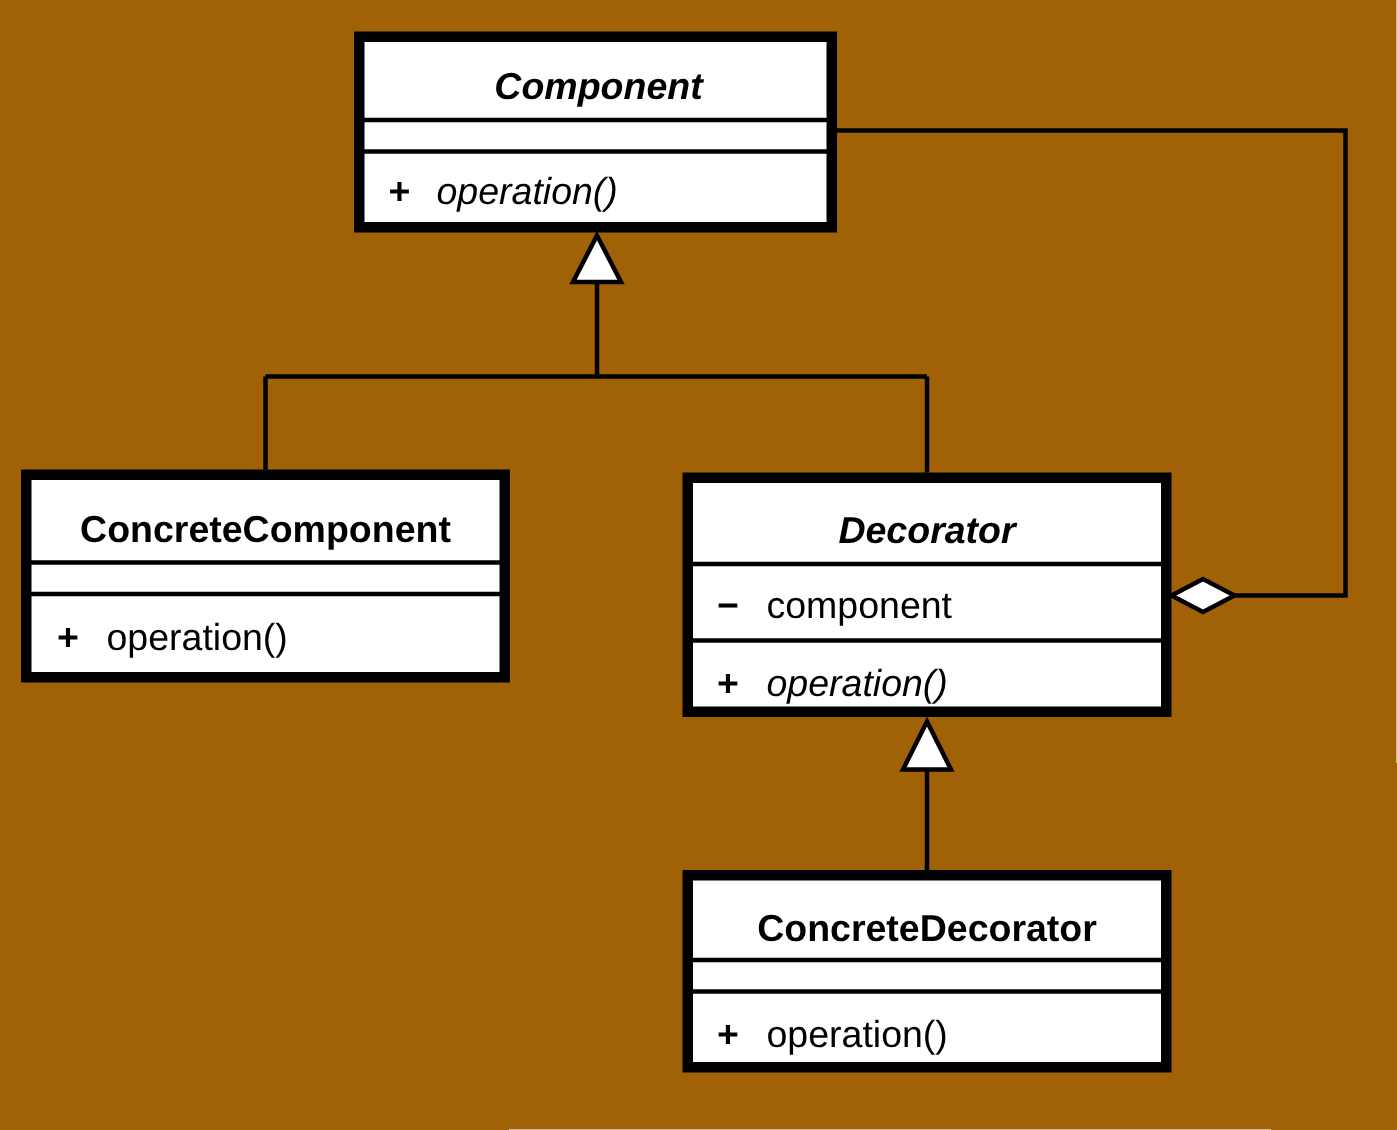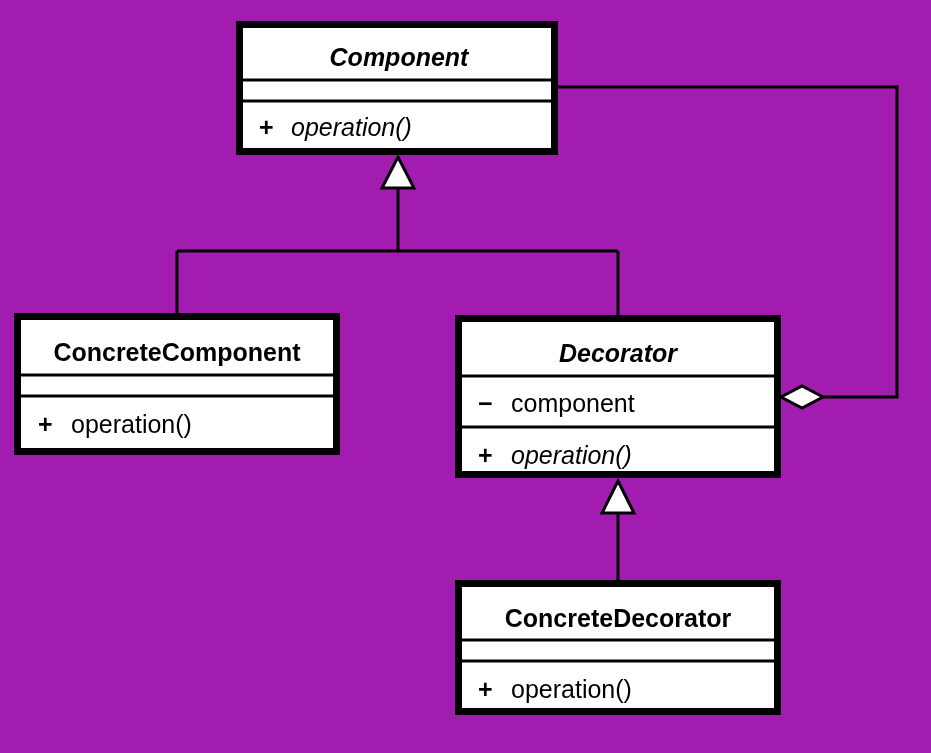--- a/index.html
+++ b/index.html
@@ -11,21 +11,21 @@
   body {
     font-family: "Liberation Sans", sans-serif;
     width: 931px;
     height: 753px;
     overflow: hidden;
   }
   #diagram-root {
     position: relative;
     width: 931px;
     height: 753px;
-    background: #a21caf;
+    background: #a16207;
   }
   svg#uml-canvas {
     display: block;
     width: 931px;
     height: 753px;
   }
   .class-box-outline {
     fill: #ffffff;
     stroke: #000000;
     stroke-width: 7;

